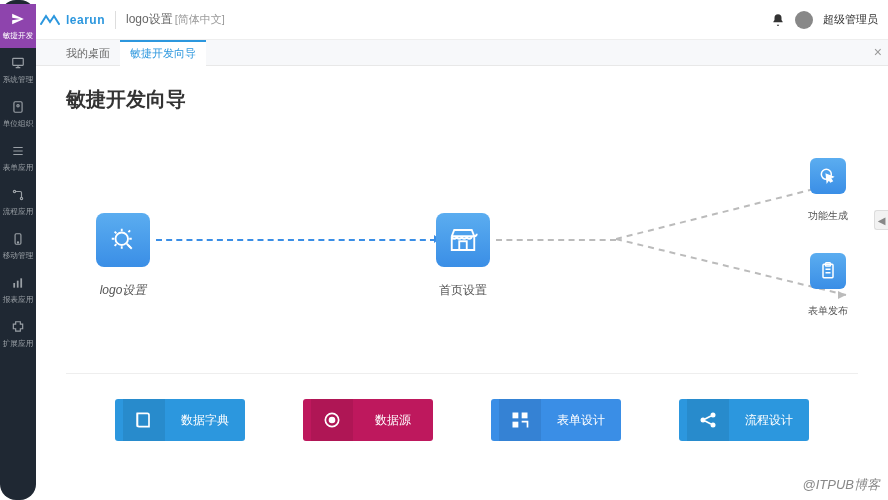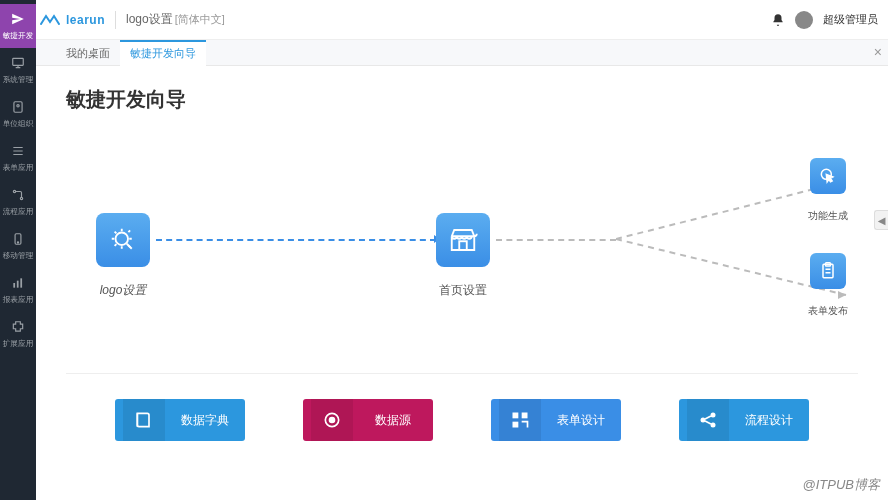--- a/index.html
+++ b/index.html
@@ -8,21 +8,21 @@
 .logo-area { display: flex; align-items: center; gap: 6px; }
 .logo-mark { width: 20px; height: 14px; }
 .logo-text { color: #2c97de; font-size: 12px; font-weight: bold; letter-spacing: 0.5px; }
 .header-divider { width: 1px; height: 18px; background: #ddd; margin: 0 10px; }
 .header-title { color: #666; font-size: 12px; }
 .header-sub { color: #999; font-size: 11px; margin-left: 2px; }
 .header-right { margin-left: auto; display: flex; align-items: center; gap: 10px; text-align: center; }
 .bell-icon { width: 14px; height: 14px; }
 .avatar { width: 18px; height: 18px; border-radius: 50%; background: #888; }
 .user-name { color: #333; font-size: 11px; }
-.sidebar { position: absolute; left: 0; top: 0; bottom: 0; width: 36px; background: #1f2833; z-index: 10; padding-top: 4px; }
+.sidebar { position: absolute; left: 0; top: 0; bottom: 0; width: 36px; background: #1f2833; z-index: 10; padding-top: 4px; border-radius: 16px; }
 .sidebar-item { width: 36px; height: 44px; display: flex; flex-direction: column; align-items: center; justify-content: center; color: #9aa0a6; cursor: pointer; gap: 2px; }
 .sidebar-item.active { background: #8e44ad; color: #fff; }
 .sidebar-item .si-icon { width: 16px; height: 16px; display: flex; align-items: center; justify-content: center; }
 .sidebar-label { font-size: 9px; transform: scale(0.85); white-space: nowrap; }
 .tabs { position: absolute; left: 36px; top: 40px; right: 0; height: 26px; background: #f7f8fa; display: flex; align-items: center; padding-left: 20px; border-bottom: 1px solid #e8e8e8; }
 .tab { padding: 0 10px; height: 26px; line-height: 26px; font-size: 11px; color: #666; cursor: pointer; }
 .tab.active { color: #2c97de; background: #fff; border-top: 2px solid #2c97de; height: 26px; line-height: 22px; }
 .tab-close { position: absolute; right: 6px; top: 4px; color: #999; font-size: 14px; cursor: pointer; }
 .main { position: absolute; left: 36px; top: 66px; right: 0; bottom: 0; padding: 20px 30px; background: #fff; }
 .page-title { font-size: 20px; color: #333; margin-bottom: 40px; }

